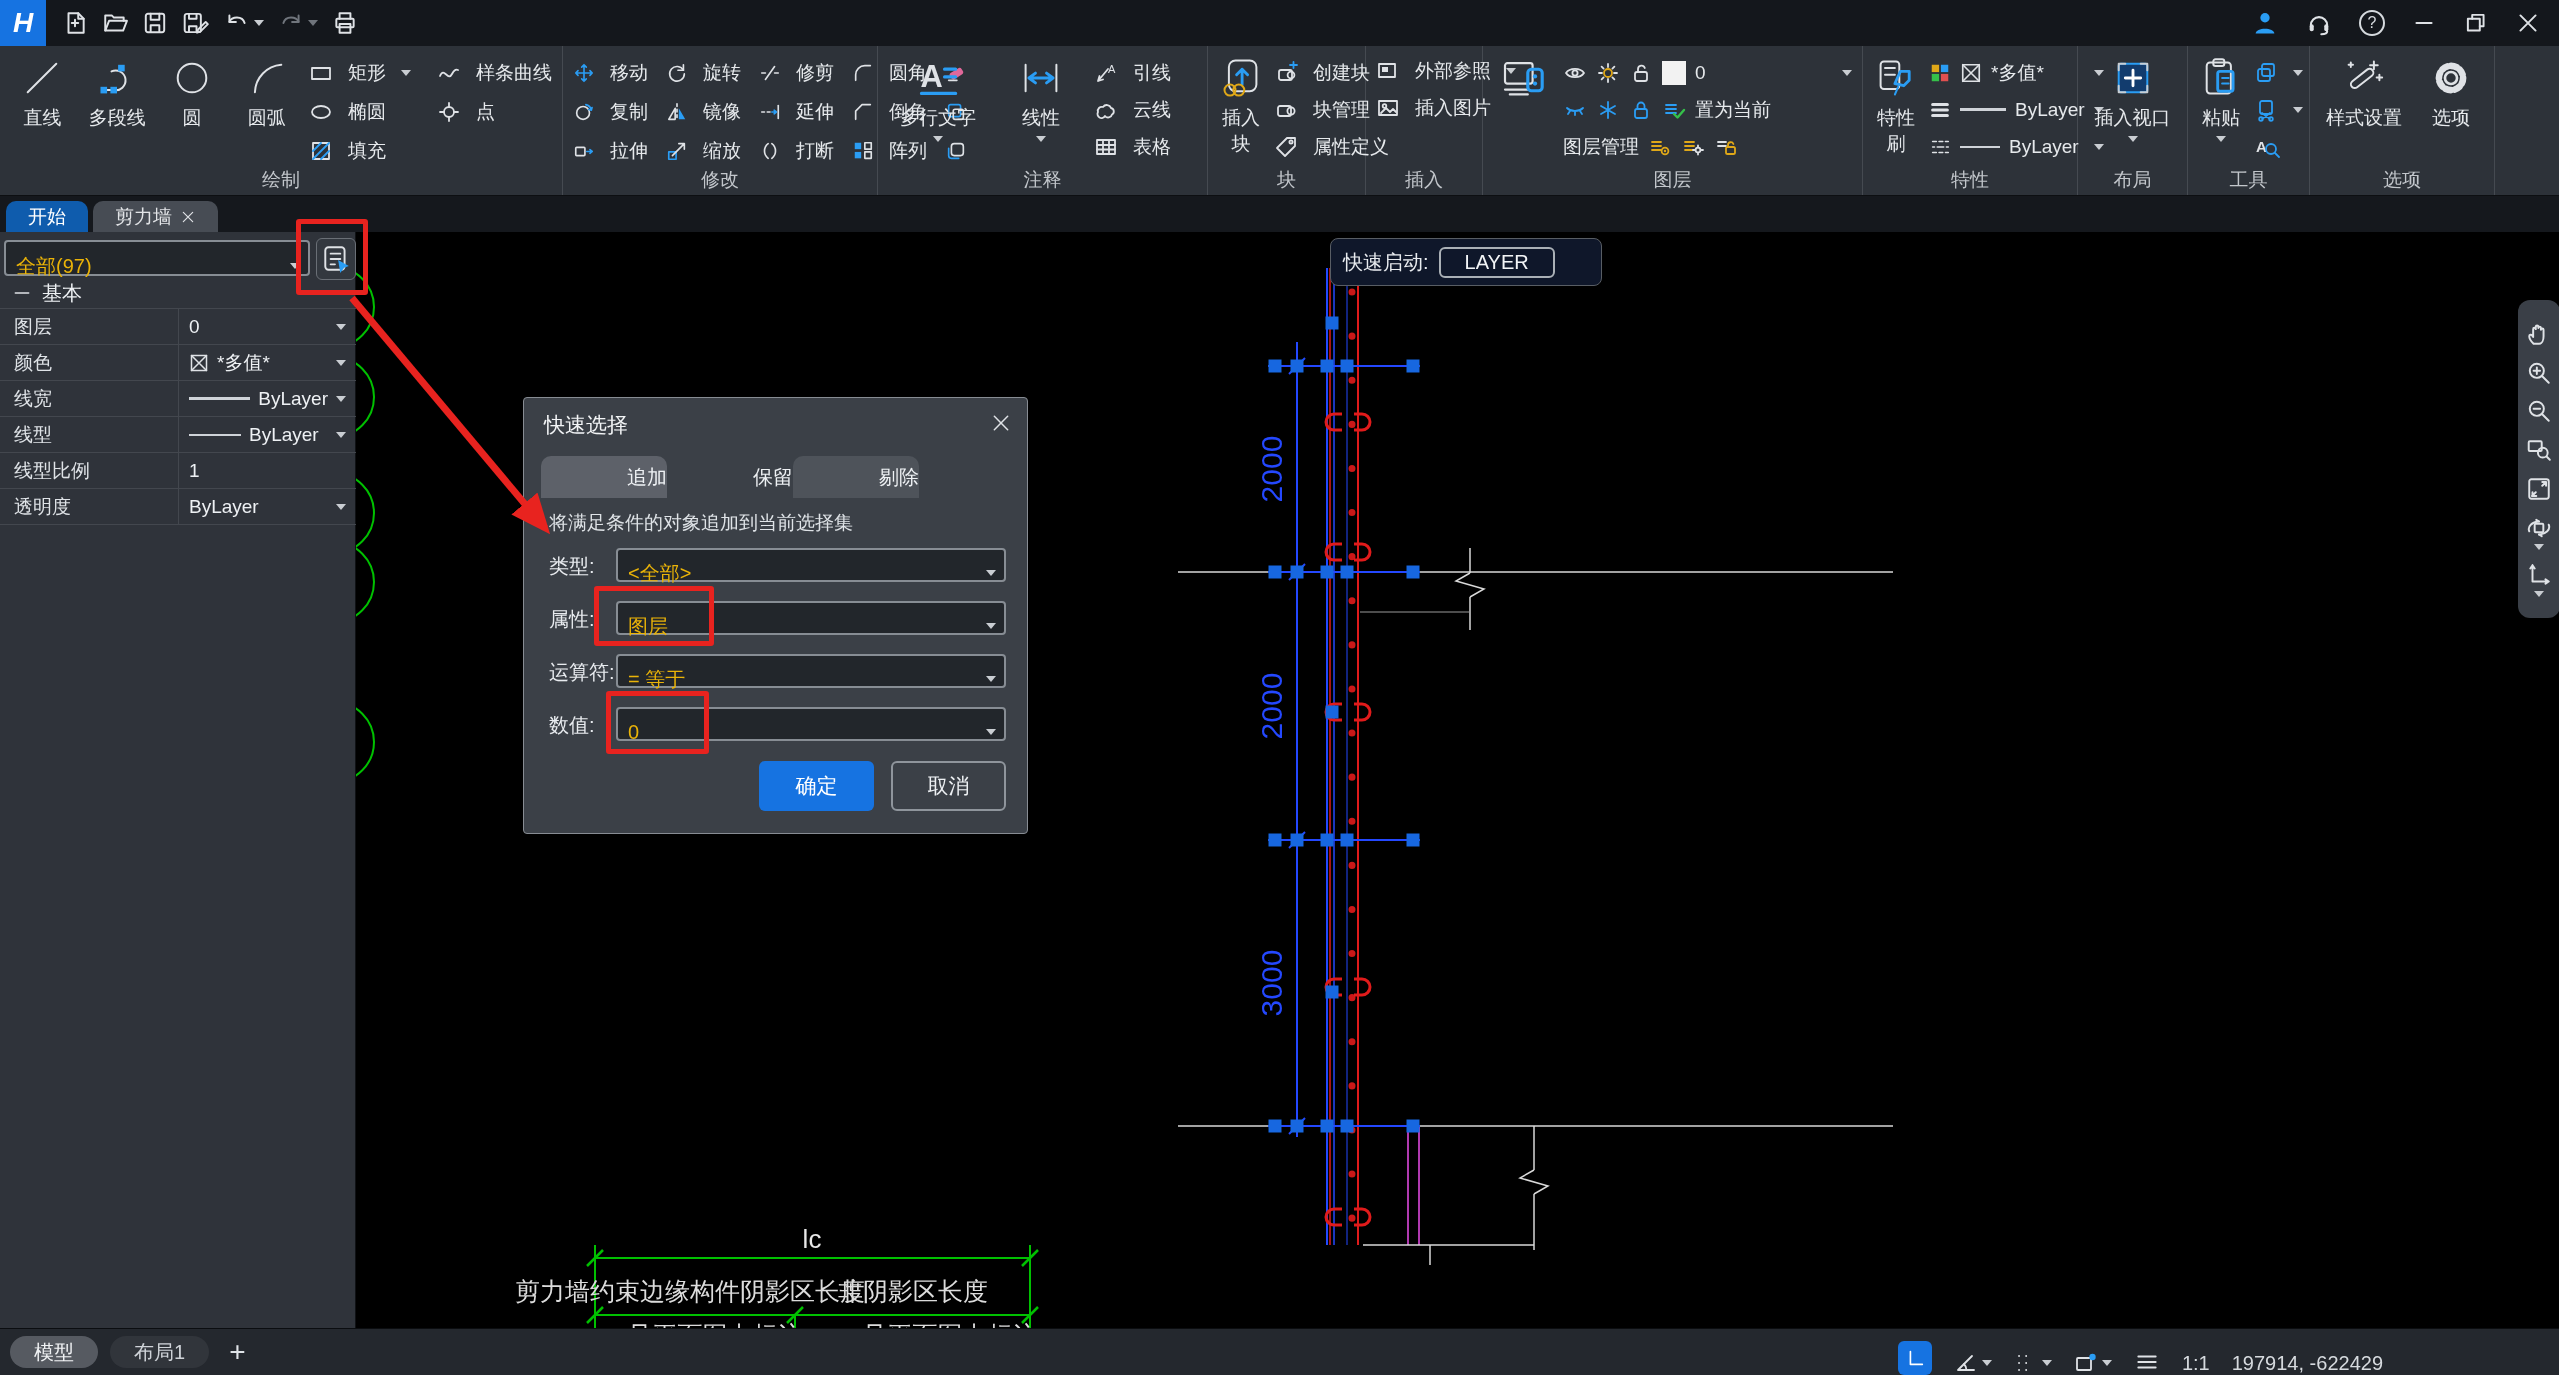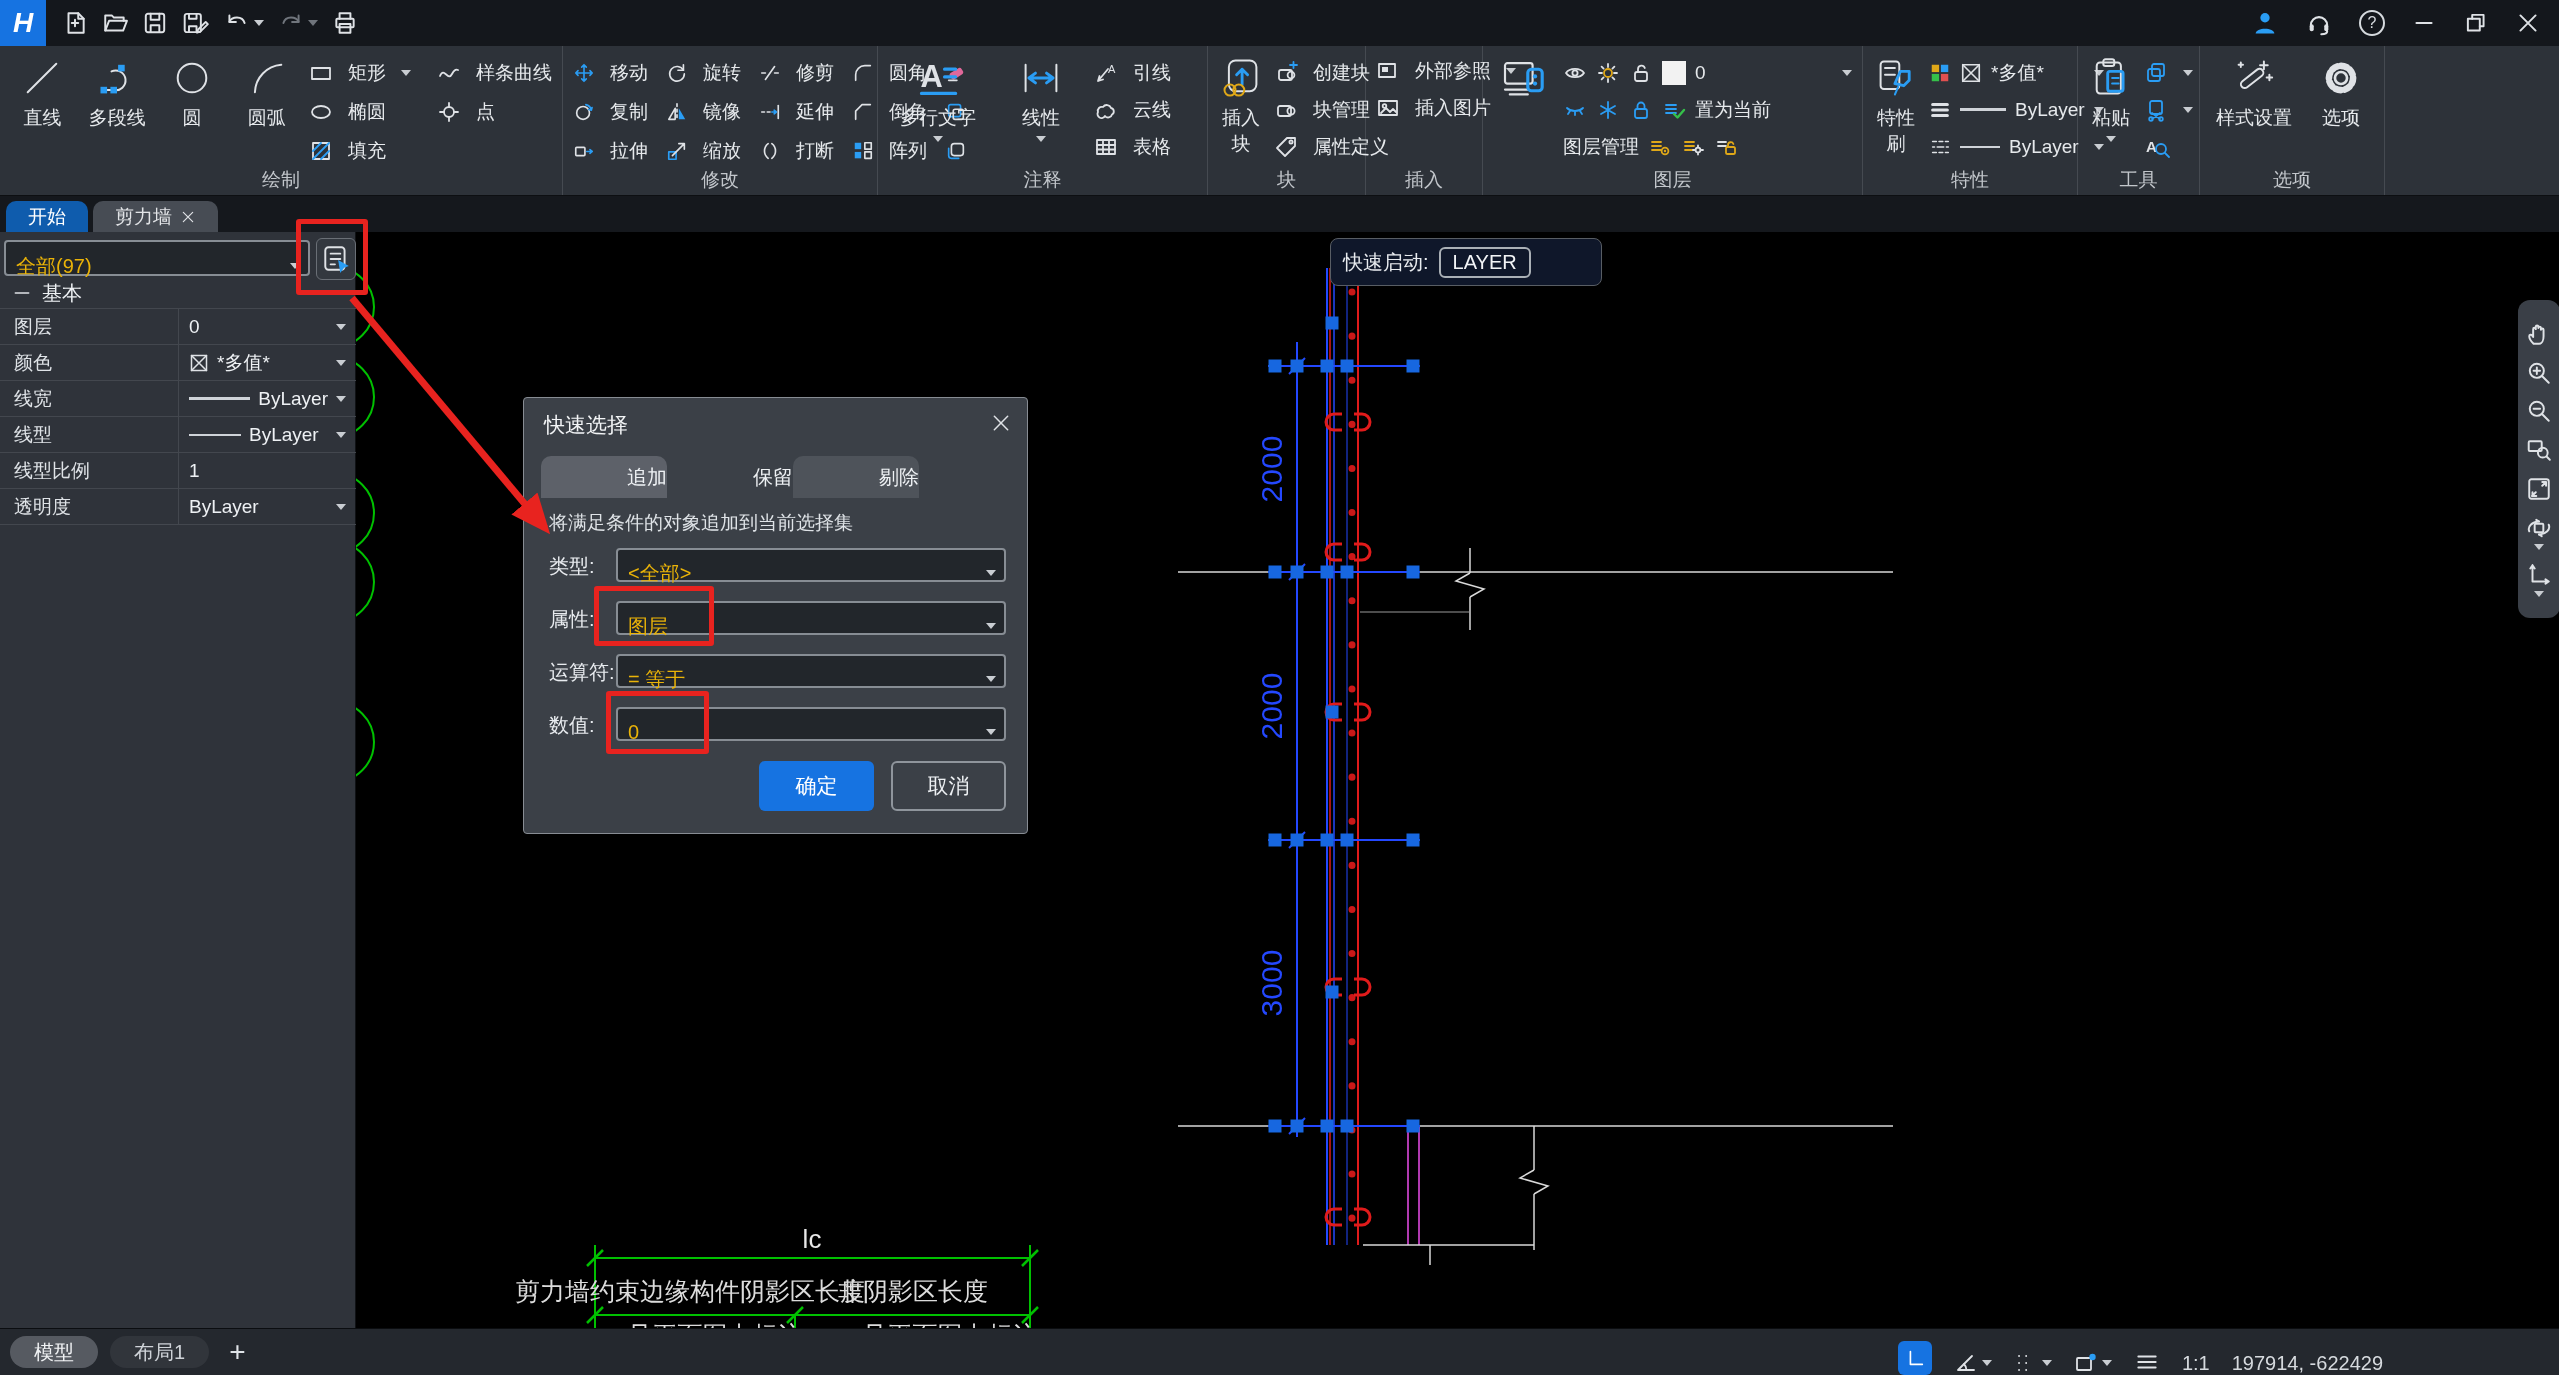--- a/index.html
+++ b/index.html
@@ -50,21 +50,21 @@
 .qsbtn{position:absolute;left:316px;top:6px;width:40px;height:42px;border:1px solid #6a6f76;border-radius:6px;display:flex;align-items:center;justify-content:center;background:#33383f}
 .psec{position:absolute;left:0;top:46px;height:30px;display:flex;align-items:center;gap:10px;padding-left:12px;font-size:20px;color:#eef1f4}
 .ptable{position:absolute;left:0;top:76px;width:356px;border-top:1px solid #43474e}
 .prow{display:flex;height:36px;border-bottom:1px solid #43474e;font-size:19px}
 .pl{width:178px;display:flex;align-items:center;padding-left:14px;color:#dfe3e7}
 .pv{width:178px;display:flex;align-items:center;gap:8px;padding:0 10px;border-left:1px solid #43474e;color:#eef1f4}
 .pv .tri{margin-left:auto}
 
 .canvas{position:absolute;left:356px;top:232px;width:2203px;height:1096px;background:#000;overflow:hidden;z-index:1}
 .tooltip{position:absolute;left:974px;top:6px;width:272px;height:48px;background:#0f172a;border:1px solid #585d64;border-radius:8px;display:flex;align-items:center;gap:10px;padding:0 12px;font-size:20px;color:#e8ebef;z-index:6}
-.tt-box{border:2px solid #aab0b6;border-radius:6px;padding:2px 12px;font-size:20px;color:#f2f4f6}
+.tt-box{border:2px solid #aab0b6;border-radius:6px;padding:2px 24px;font-size:20px;color:#f2f4f6}
 .navbar{position:absolute;left:2162px;top:68px;width:42px;height:318px;background:#3a3f47;border-radius:12px;display:flex;flex-direction:column;align-items:center;justify-content:space-evenly;padding:8px 0;z-index:6}
 
 .dialog{position:absolute;left:523px;top:397px;width:505px;height:437px;background:#3b4047;border:1px solid #878c93;border-radius:4px;box-shadow:0 10px 34px rgba(0,0,0,.65);z-index:40;font-size:20px}
 .dlg-title{position:absolute;left:20px;top:13px;font-size:21px;color:#f2f4f6}
 .dlg-close{position:absolute;right:16px;top:15px}
 .dlg-tab{position:absolute;top:58px;width:126px;height:42px;border-radius:10px 10px 0 0;display:flex;align-items:center;justify-content:flex-end;font-size:20px;color:#eef1f4}
 .dlg-desc{position:absolute;left:25px;top:112px;font-size:19px;color:#dfe3e7}
 .frow-label{position:absolute;left:25px;font-size:20px;color:#e8ebef}
 .fcombo{position:absolute;left:92px;width:390px;height:34px}
 .dlg-btn{position:absolute;top:363px;width:115px;height:50px;border-radius:6px;display:flex;align-items:center;justify-content:center;font-size:21px}
@@ -696,20 +696,32 @@
             <path d="M4 6h4M11 6h4M18 6h3M4 12h2M9 12h7M19 12h2M4 18h4M11 18h4M18 18h3"></path>
           </svg>
         <div class="linesample thin" style="width:40px"></div>
         <span>ByLayer</span>
         <div class="tri" style="margin-left:auto"></div>
       </div>
     </div>
     <div class="sec-label">特性</div>
   </div>
 
+  <div class="sec" style="width:110px;justify-content:center">
+    <div class="bigbtn" style="width:92px">
+      <svg class="ic" width="46" height="44" viewBox="0 0 40 40">
+          <rect x="7" y="7" width="26" height="26" rx="2" style="fill:#123c6e;stroke:#2a9df4"></rect>
+          <path d="M20 13v14M13 20h14" style="stroke:#fff;stroke-width:2.6"></path>
+          <path d="M7 13V7h6M27 7h6v6M33 27v6h-6M13 33H7v-6" style="stroke:#c8cdd3"></path>
+        </svg>
+      <span>插入视口</span>
+      <div class="tri"></div>
+    </div>
+    <div class="sec-label">布局</div>
+  </div>
 
   <div class="sec" style="width:122px">
     <div class="bigbtn" style="width:54px">
       <svg class="ic" width="46" height="44" viewBox="0 0 40 40" style="stroke-width:2.2">
           <rect x="7" y="6" width="22" height="28" rx="3"></rect>
           <rect x="13" y="3" width="10" height="6" rx="2"></rect>
           <rect class="sb" x="17" y="14" width="14" height="18" rx="2" style="stroke-width:2.6"></rect>
           <path class="sb" d="M21 20h6M21 25h6"></path>
         </svg>
       <span>粘贴</span>

